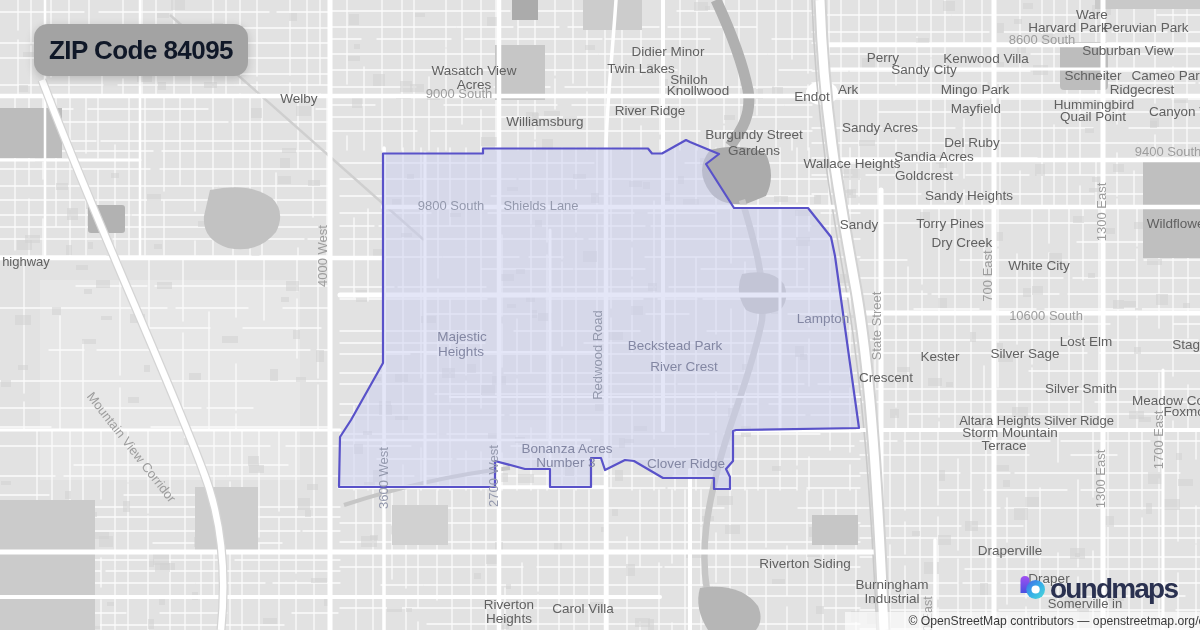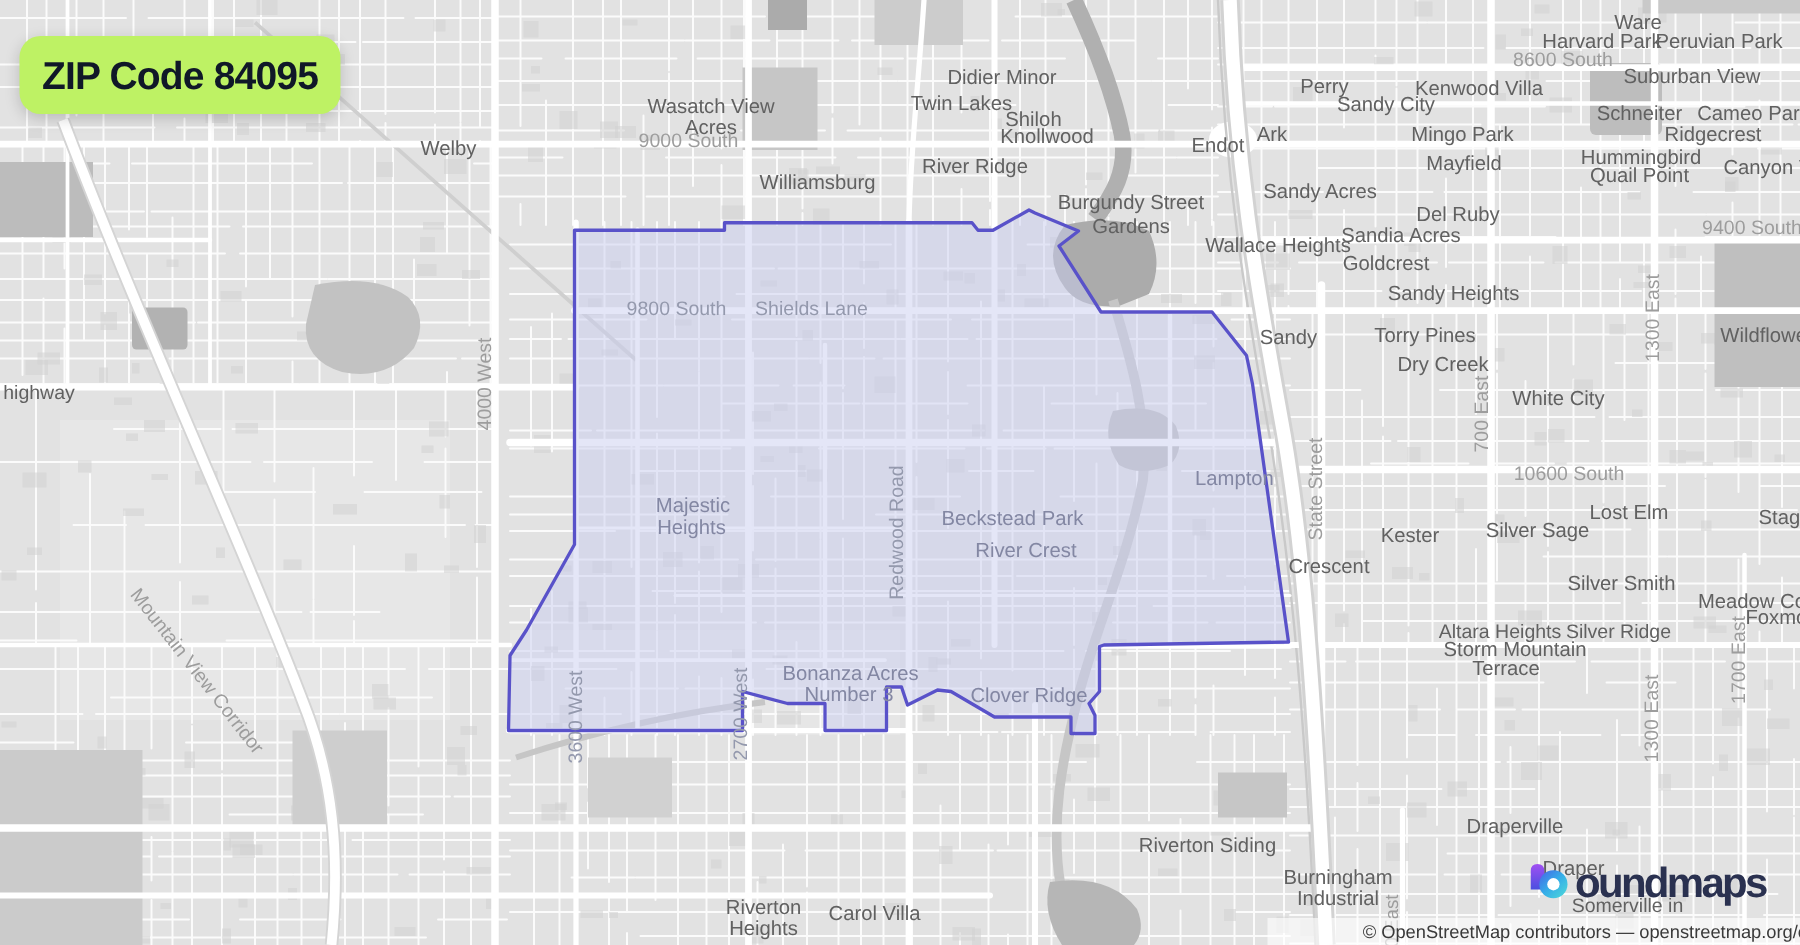--- a/index.html
+++ b/index.html
@@ -1,20 +1,20 @@
 <!DOCTYPE html>
 <html><head>
 <meta charset="utf-8">
 <style>
   html,body { margin:0; padding:0; }
   .stage { position:relative; width:1200px; height:630px; overflow:hidden;
            font-family:"Liberation Sans", sans-serif; background:#e6e6e6; }
   .stage svg.map { position:absolute; left:0; top:0; }
-  .badge { position:absolute; left:13px; top:24px; width:214px; height:52px;
-           background:#bef264; border-radius:14px; box-shadow:0 3px 10px rgba(0,0,0,0.18);
+  .badge { position:absolute; left:34px; top:24px; width:214px; height:52px;
+           background:#a3a3a3; border-radius:14px; box-shadow:0 3px 10px rgba(0,0,0,0.18);
            display:flex; align-items:center; justify-content:center; }
   .badge span { font-size:26px; font-weight:700; color:#101828; letter-spacing:-0.55px; }
   .logoicon { position:absolute; left:1020px; top:575px; }
   .word { position:absolute; left:1050px; top:575px; font-size:28px; font-weight:bold;
            color:#2a3150; letter-spacing:-1.8px; line-height:1; white-space:nowrap; }
   .attr { position:absolute; left:845px; top:612px; width:410px; height:18px;
           background:rgba(255,255,255,0.62); font-size:12.2px; color:#3a3a3a;
           text-align:right; line-height:18px; padding-right:7px; box-sizing:border-box;
           white-space:nowrap; }
 </style>

